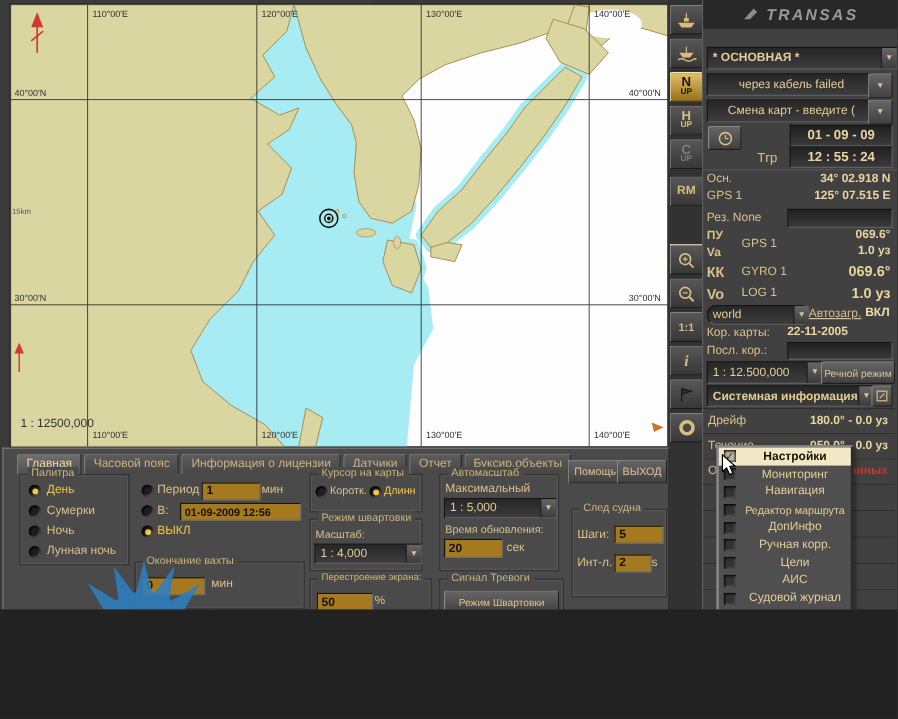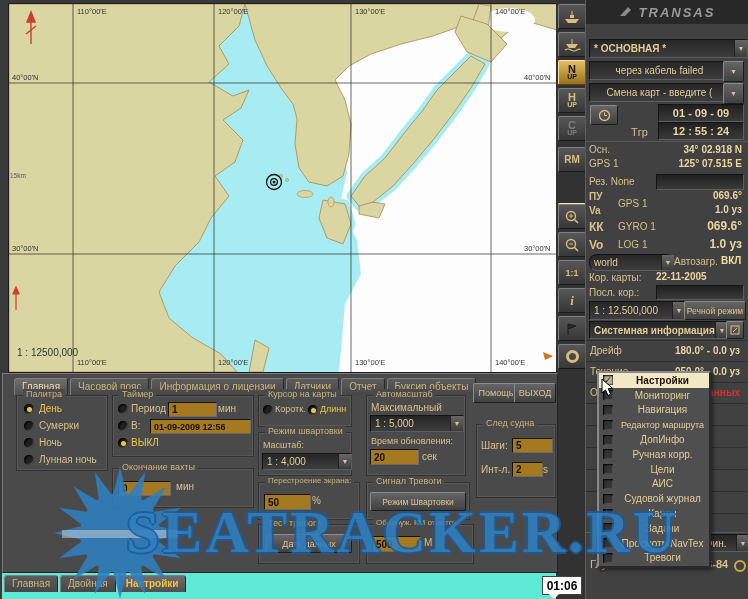--- a/index.html
+++ b/index.html
@@ -1,16 +1,16 @@
 <!DOCTYPE html>
 <html><head>
 <meta charset="utf-8">
 <style>
   html,body{margin:0;padding:0;background:#222;}
-  #screen{position:relative;width:748px;height:599px;background:#3a3a3a;overflow:hidden;
+  #screen{position:relative;width:748px;height:508px;background:#3a3a3a;overflow:hidden;
           font-family:"Liberation Sans",sans-serif;-webkit-font-smoothing:antialiased;}
   .abs{position:absolute;}
   .lbl{position:absolute;font-size:10px;color:#d7c08a;white-space:nowrap;}
   .fld{position:absolute;background:linear-gradient(180deg,#202020,#3a3a3a);
        border:1px solid #141414;border-right-color:#5d5d5d;border-bottom-color:#5d5d5d;
        color:#e9d5a0;font-size:11px;font-weight:bold;display:flex;align-items:center;
        justify-content:center;white-space:nowrap;}
   .inp{position:absolute;background:#a5791f;border:1px solid #141414;
        border-right-color:#6a6a6a;border-bottom-color:#6a6a6a;color:#1a1000;font-size:10px;
        font-weight:bold;display:flex;align-items:center;padding-left:3px;white-space:nowrap;}
@@ -265,21 +265,21 @@
   <div class="lbl" style="left:618px;top:221px;">GYRO 1</div>
   <div class="ival" style="left:660px;top:219px;width:82px;text-align:right;font-size:12px;position:absolute;right:auto;">069.6°</div>
   <div class="lbl" style="left:589px;top:238px;font-size:12px;font-weight:bold;">Vo</div>
   <div class="lbl" style="left:618px;top:239px;">LOG 1</div>
   <div class="ival" style="left:660px;top:237px;width:82px;text-align:right;font-size:12px;position:absolute;right:auto;">1.0 уз</div>
 
   <div class="combo" style="left:589px;top:254px;width:80px;height:15px;border-radius:8px;">
     <span>world</span>
     <span class="arr">▼</span>
   </div>
-  <div class="lbl" style="left:674px;top:256px;">Автозагр.</div>
+  <div class="lbl" style="left:674px;top:256px;text-decoration:underline;">Автозагр.</div>
   <div class="lbl" style="left:721px;top:255px;font-weight:bold;color:#f0dfa5;">ВКЛ</div>
   <div class="lbl" style="left:589px;top:272px;">Кор. карты:</div>
   <div class="ival" style="left:656px;top:271px;width:86px;text-align:left;position:absolute;right:auto;">22-11-2005</div>
   <div class="lbl" style="left:589px;top:287px;">Посл. кор.:</div>
   <div class="fld" style="left:656px;top:285px;width:86px;height:13px;"></div>
 
   <div class="combo" style="left:589px;top:301px;width:91px;height:17px;">
     <span>1 : 12.500,000</span>
     <span class="arr">▼</span>
   </div>
@@ -337,23 +337,20 @@
   </div>
   <span class="rad on" style="left:24px;top:404px;"></span>
   <div class="lbl" style="left:39px;top:403px;color:#f0c545;">День</div>
   <span class="rad" style="left:24px;top:421px;"></span>
   <div class="lbl" style="left:39px;top:420px;">Сумерки</div>
   <span class="rad" style="left:24px;top:438px;"></span>
   <div class="lbl" style="left:39px;top:437px;">Ночь</div>
   <span class="rad" style="left:24px;top:455px;"></span>
   <div class="lbl" style="left:39px;top:454px;">Лунная ночь</div>
 
-  <div class="grp" style="left:112px;top:395px;width:140px;height:60px;">
-    <span class="cap">Таймер</span>
-  </div>
   <span class="rad" style="left:118px;top:404px;"></span>
   <div class="lbl" style="left:131px;top:403px;">Период</div>
   <div class="inp" style="left:168px;top:402px;width:44px;height:13px;">
     <span>1</span>
   </div>
   <div class="lbl" style="left:218px;top:403px;">мин</div>
   <span class="rad" style="left:118px;top:421px;"></span>
   <div class="lbl" style="left:131px;top:420px;">В:</div>
   <div class="inp" style="left:150px;top:419px;width:96px;height:13px;font-size:9px;">
     <span>01-09-2009 12:56</span>

